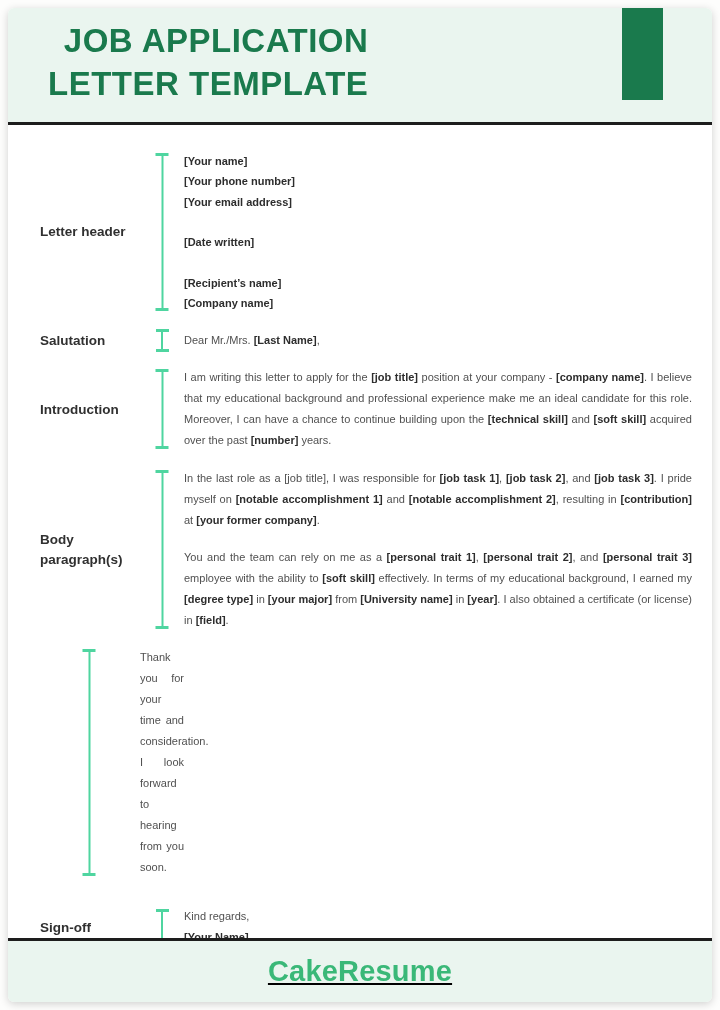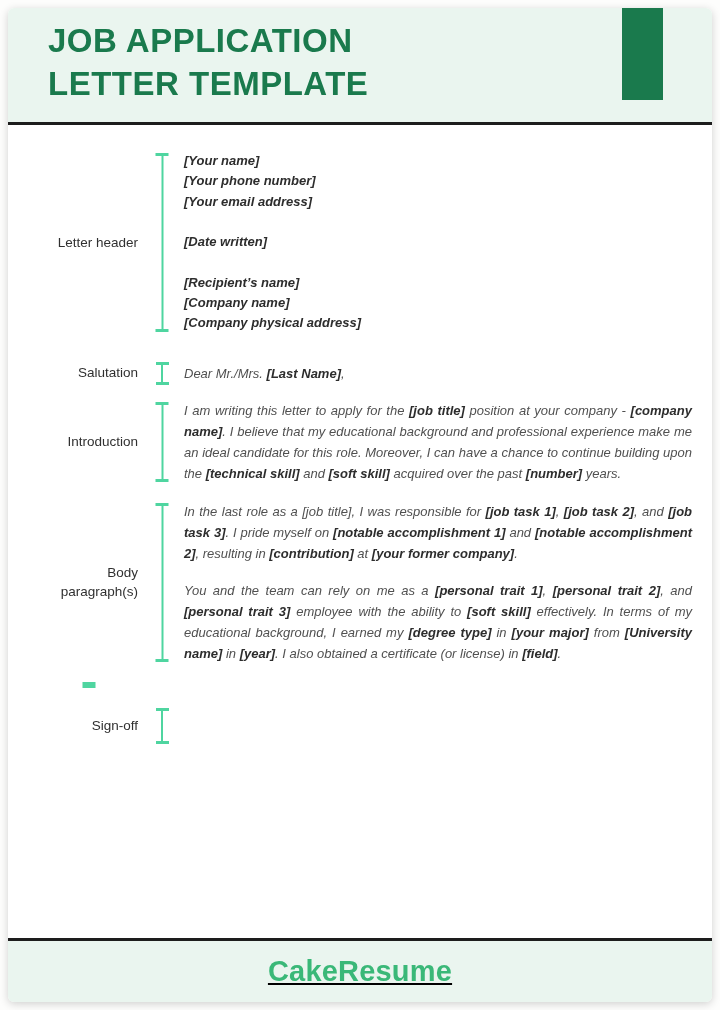--- a/index.html
+++ b/index.html
@@ -16,20 +16,21 @@
     border-radius: 6px;
     box-shadow: 0 2px 8px rgba(0,0,0,0.18);
     overflow: hidden;
     display: flex; flex-direction: column;
   }
   
   .hero {
     height: 114px; flex: 0 0 114px;
     background: var(--banner-bg, #eaf5ef);
     position: relative;
+    text-align: right;
   }
   .hero-title {
     position: absolute; left: 40px; top: 11px;
     font-size: 33px; line-height: 43px; font-weight: bold;
     letter-spacing: 0.5px;
     color: var(--title-green, #1a7a4d);
   }
   .accent-bar {
     position: absolute; top: 0; right: 49px;
     width: 41px; height: 92px;
@@ -37,22 +38,22 @@
   }
   .divider { height: 3px; flex: 0 0 3px; background: var(--divider, #1d1d1d); }
   
   .content { flex: 1 1 auto; padding: 0 20px 0 30px; overflow: hidden; }
   .row {
     display: grid;
     grid-template-columns: 102px 44px 1fr;
     align-items: center;
   }
   .row .label {
-    text-align: right;
-    font-weight: normal; font-size: 13.5px; line-height: 1.45;
+    text-align: left;
+    font-weight: bold; font-size: 13.5px; line-height: 1.45;
     color: var(--label-text, #303030);
     align-self: center;
     padding: 0 2px;
   }
   .bracket-col { position: relative; align-self: stretch;
     display: flex; align-items: center; justify-content: center; }
   .bracket {
     width: 13px;
     border-top: 3px solid var(--bracket-mint, #4fd5a0);
     border-bottom: 3px solid var(--bracket-mint, #4fd5a0);
@@ -61,33 +62,33 @@
   .bracket::before {
     content: ""; position: absolute; left: 50%; transform: translateX(-50%);
     top: 0; bottom: 0; width: 2px;
     background: var(--bracket-mint, #4fd5a0);
   }
   .bracket.tall { position: absolute; top: 2px; bottom: 2px; left: 50%;
     transform: translateX(-50%); }
   .bracket.small-22 { height: 23px; }
   .bracket.small-36 { height: 36px; }
   
-  .text { font-size: 13px; color: var(--text-regular, #505050); font-style: italic; }
+  .text { font-size: 11px; color: var(--text-regular, #505050); }
   .text b { color: var(--text-bold, #2d2d2d); }
   .lines .hline { line-height: 20.3px; font-weight: bold;
     color: var(--text-bold, #2d2d2d); }
   .lines.mixed .hline { font-weight: normal; color: var(--text-regular, #505050);
     line-height: 21px; }
   .lines.mixed .hline b { font-weight: bold; }
   .para { line-height: 21px; text-align: justify; }
   .para + .para { margin-top: 16px; }
   .single-line { line-height: 21px; }
   
   .s-letter-header { margin-top: 26px; }
-  .s-salutation    { margin-top: 28px; }
+  .s-salutation    { margin-top: 16px; }
   .s-introduction  { margin-top: 15px; }
   .s-body          { margin-top: 17px; }
   .s-closing       { margin-top: 16px; }
   .s-signoff       { margin-top: 28px; }
   
   .footer {
     height: 61px; flex: 0 0 61px;
     background: var(--banner-bg, #eaf5ef);
     display: flex; align-items: center; justify-content: center; text-decoration: underline;
   }
@@ -120,21 +121,20 @@
       </div>
       <div class="text lines">
           <div class="hline">[Your name]</div>
           <div class="hline">[Your phone number]</div>
           <div class="hline">[Your email address]</div>
           <div class="hline">&nbsp;</div>
           <div class="hline">[Date written]</div>
           <div class="hline">&nbsp;</div>
           <div class="hline">[Recipient’s name]</div>
           <div class="hline">[Company name]</div>
-          <div class="hline">[Company physical address]</div>
         </div>
     </section>
 
     <section class="row s-salutation">
       <div class="label">Salutation</div>
       <div class="bracket-col">
         <div class="bracket small-22"></div>
       </div>
       <div class="text single-line"><span>Dear Mr./Mrs. </span><b>[Last Name]</b><span>,</span></div>
     </section>
@@ -158,28 +158,33 @@
           <p class="para"><span>In the last role as a [job title], I was responsible for </span><b>[job task 1]</b><span>, </span><b>[job task 2]</b><span>, and </span><b>[job task 3]</b><span>. I pride myself on </span><b>[notable accomplishment 1]</b><span> and </span><b>[notable accomplishment 2]</b><span>, resulting in </span><b>[contribution]</b><span> at </span><b>[your former company]</b><span>.</span></p>
           <p class="para"><span>You and the team can rely on me as a </span><b>[personal trait 1]</b><span>, </span><b>[personal trait 2]</b><span>, and </span><b>[personal trait 3]</b><span> employee with the ability to </span><b>[soft skill]</b><span> effectively. In terms of my educational background, I earned my </span><b>[degree type]</b><span> in </span><b>[your major]</b><span> from </span><b>[University name]</b><span> in </span><b>[year]</b><span>. I also obtained a certificate (or license) in </span><b>[field]</b><span>.</span></p>
         </div>
     </section>
 
     <section class="row s-closing">
       <div class="bracket-col">
         <div class="bracket tall"></div>
       </div>
       <div class="text">
+          <p class="para"><span>Thank you for your time and consideration. I look forward to hearing from you soon.</span></p>
         </div>
     </section>
 
     <section class="row s-signoff">
       <div class="label">Sign-off</div>
       <div class="bracket-col">
         <div class="bracket small-36"></div>
       </div>
+      <div class="text lines mixed">
+          <div class="hline"><span>Kind regards,</span></div>
+          <div class="hline"><b>[Your Name]</b></div>
+        </div>
     </section>
 
   </main>
 
   <div class="divider"></div>
 
   <footer class="footer">
     <div class="logo">CakeResume</div>
   </footer>
 

